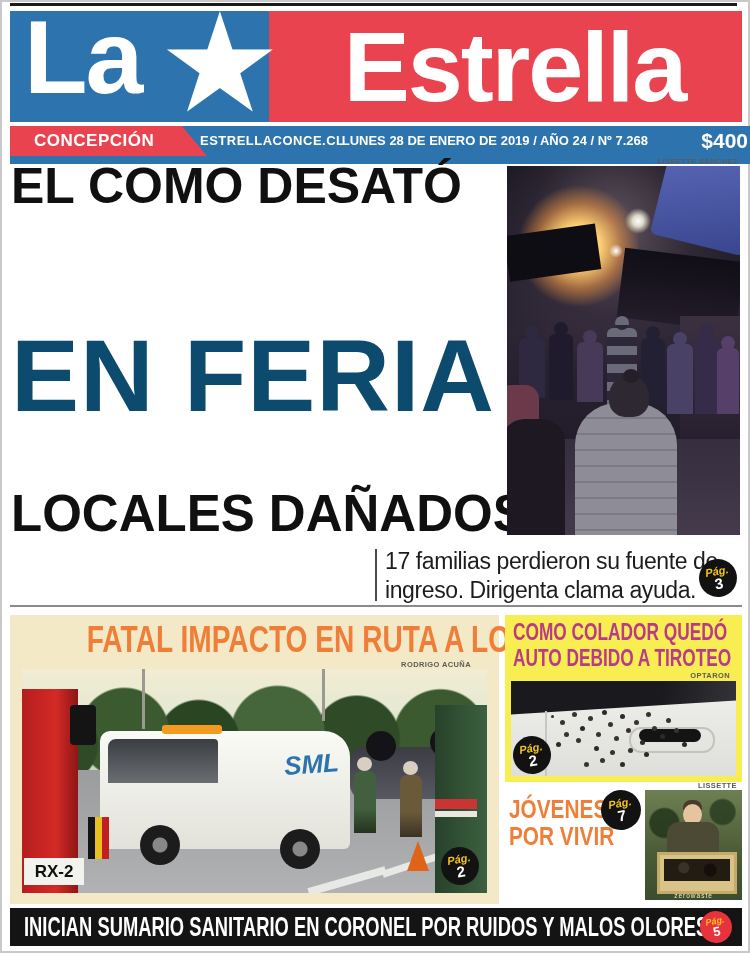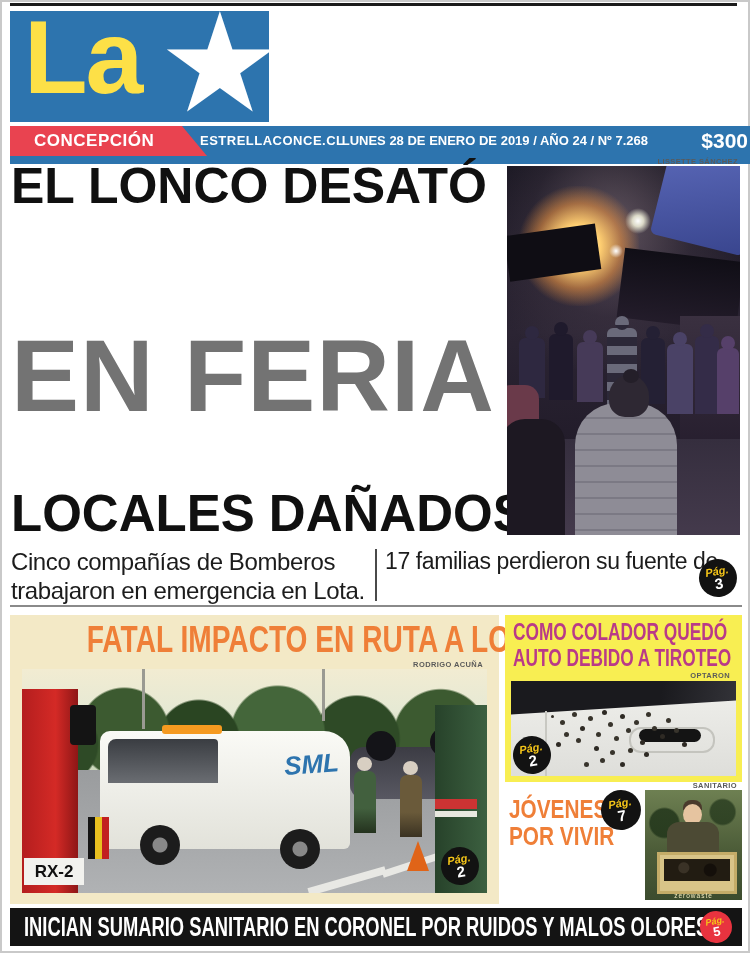--- a/index.html
+++ b/index.html
@@ -9,39 +9,39 @@
     box-shadow:inset 0 0 0 2px #c9c9c9;
   }
   .abs{position:absolute;}
   .nowrap{white-space:nowrap;}
 
   
   .top-rule{left:10px;top:3px;width:727px;height:3px;background:#1b1b1b;}
   .masthead{left:10px;top:11px;width:732px;height:111px;display:flex;}
   .mast-blue{width:259px;height:100%;background:#2d74ae;position:relative;}
   .mast-red{flex:1;height:100%;background:#e94350;position:relative;display:flex;align-items:center;justify-content:center;}
-  .brand-la{position:absolute;left:14px;top:-9px;font-size:104px;font-weight:800;color:#fde047;line-height:111px;letter-spacing:-2px;}
+  .brand-la{position:absolute;left:14px;top:-9px;font-size:104px;font-weight:800;color:#ffffff;line-height:111px;letter-spacing:-2px;}
   .brand-star{position:absolute;left:148px;top:-17px;font-size:138px;line-height:138px;color:#fff;z-index:3;}
   .brand-estrella{font-size:99px;font-weight:800;color:#fff;letter-spacing:-2px;padding-left:18px;line-height:100px;}
 
   
   .info-bar{left:10px;top:126px;width:732px;height:38px;background:#2d74ae;padding-left:16px;}
   .info-red{left:0;top:0;width:210px;height:30px;background:#e94350;
     clip-path:polygon(0 0,172px 0,197px 100%,0 100%);}
   .edition{left:24px;top:0;line-height:30px;color:#fff;font-weight:800;font-size:17px;letter-spacing:.5px;}
   .website{left:190px;top:0;line-height:30px;color:#fff;font-weight:700;font-size:13px;letter-spacing:.5px;}
   .dateline{right:110px;top:0;line-height:30px;color:#ffffff;font-weight:700;font-size:13px;}
   .price{right:10px;top:0;line-height:30px;color:#fff;font-weight:800;font-size:21px;}
 
   
   .credit{color:#5a5a5a;font-size:7.5px;font-weight:700;letter-spacing:.4px;}
   .credit-lissette{right:12px;top:157px;}
   .kicker{left:11px;top:158px;font-size:50px;font-weight:800;color:#101010;letter-spacing:0;line-height:56px;}
   .h-drama{left:11px;top:204px;font-size:122px;font-weight:800;color:#ee3a2c;letter-spacing:7px;line-height:122px;}
-  .h-enferia{left:11px;top:320px;font-size:102px;font-weight:800;color:#737373;letter-spacing:1px;line-height:112px;}
+  .h-enferia{left:11px;top:320px;font-size:102px;font-weight:800;color:#0c4a6e;letter-spacing:1px;line-height:112px;}
   .h-sub1{left:11px;top:430px;font-size:55px;font-weight:800;color:#101010;line-height:60px;}
   .h-sub2{left:11px;top:486px;font-size:51px;font-weight:800;color:#101010;line-height:56px;}
   .deck{font-size:24px;color:#1c1c1c;line-height:29px;letter-spacing:-0.4px;}
   .deck-left{left:11px;top:547px;}
   .deck-right{left:385px;top:547px;font-size:23px;}
   .deck-divider{left:375px;top:549px;width:2px;height:52px;background:#4a4a4a;}
   .lead-rule{left:10px;top:605px;width:732px;height:2px;background:#8a8a8a;}
 
   
   .pbadge{width:38px;height:38px;border-radius:50%;background:#121212;display:flex;flex-direction:column;
@@ -80,21 +80,21 @@
     repeating-linear-gradient(180deg,#8e8c96 0 14px,#7b7984 14px 16px);border-radius:42px 42px 0 0;}
   .fg-man-head{left:102px;bottom:118px;width:40px;height:42px;background:#2e2833;border-radius:50% 50% 40% 40%;}
   .fg-man-bun{left:116px;bottom:152px;width:16px;height:14px;background:#241f29;border-radius:50%;}
   .fg-woman{left:-6px;bottom:-4px;width:64px;height:120px;background:#1d1822;border-radius:24px 24px 0 0;}
   .fg-maroon{left:-10px;bottom:60px;width:42px;height:90px;background:#6a3a4a;border-radius:14px;}
 
   
   .crash-box{left:10px;top:615px;width:489px;height:289px;background:#f3e9c6;}
   .crash-head{left:0;top:4px;width:100%;text-align:center;font-size:37px;font-weight:800;color:#ef7f38;line-height:42px;}
   .crash-head span{display:inline-block;transform:scaleX(.76);transform-origin:center;white-space:nowrap;}
-  .credit-rodrigo{right:16px;top:45px;}
+  .credit-rodrigo{right:28px;top:45px;}
   .crash-photo{left:12px;top:54px;width:465px;height:224px;overflow:hidden;background:linear-gradient(180deg,#f2ecd2 0%,#e6e9d4 18%,#ccd8bc 30%);}
   .cp-trees{left:0;top:0;width:100%;height:52%;background:
     radial-gradient(circle at 8% 65%,#2e4a26 0 38px,transparent 40px),
     radial-gradient(circle at 22% 55%,#3c5a30 0 44px,transparent 46px),
     radial-gradient(circle at 38% 62%,#2a4522 0 40px,transparent 42px),
     radial-gradient(circle at 55% 55%,#44663a 0 46px,transparent 48px),
     radial-gradient(circle at 72% 60%,#2e4a26 0 42px,transparent 44px),
     radial-gradient(circle at 90% 58%,#3c5a30 0 46px,transparent 48px);}
   .cp-pole{background:#9a9a92;width:3px;}
   .cp-road{left:0;bottom:0;width:100%;height:55%;background:linear-gradient(180deg,#9a9c9e,#b0b2b4);}
@@ -169,33 +169,36 @@
 <body>
 
 <div class="page">
 
   <div class="abs top-rule"></div>
 
   <div class="abs masthead">
     <div class="mast-blue">
       <div class="brand-la">La</div>
     </div>
+    <div class="mast-red">
+      <div class="brand-estrella">Estrella</div>
+    </div>
     <div class="brand-star">★</div>
   </div>
 
   <div class="abs info-bar">
     <div class="abs info-red"></div>
     <div class="abs edition">CONCEPCIÓN</div>
     <div class="abs website">ESTRELLACONCE.CL</div>
     <div class="abs dateline">LUNES 28 DE ENERO DE 2019 / AÑO 24 / Nº 7.268</div>
-    <div class="abs price">$300</div>
+    <div class="abs price">$400</div>
   </div>
 
   <div class="abs credit credit-lissette">LISSETTE SÁNCHEZ</div>
-  <div class="abs kicker nowrap">EL LONCO DESATÓ</div>
+  <div class="abs kicker nowrap">EL COMO DESATÓ</div>
   <div class="abs h-enferia nowrap">EN FERIA</div>
   <div class="abs h-sub2 nowrap">LOCALES DAÑADOS</div>
 
   <div class="abs fire-photo">
     <div class="abs fp-smoke"></div>
     <div class="abs fp-glow"></div>
     <div class="abs fp-lamp"></div>
     <div class="abs fp-lamp2"></div>
     <div class="abs fp-tarp"></div>
     <div class="abs fp-roofL"></div>
@@ -210,27 +213,24 @@
     <div class="abs sil" style="left:188px;top:170px;width:24px;height:78px;background:#342c48;"></div>
     <div class="abs sil" style="left:210px;top:182px;width:22px;height:66px;background:#56406a;"></div>
     <div class="abs fp-ground"></div>
     <div class="abs fg-maroon"></div>
     <div class="abs fg-woman"></div>
     <div class="abs fg-man"></div>
     <div class="abs fg-man-head"></div>
     <div class="abs fg-man-bun"></div>
   </div>
 
-  <div class="abs deck deck-left">
-    <div class="nowrap">Cinco compañías de Bomberos</div>
-    <div class="nowrap">trabajaron en emergencia en Lota.</div>
-  </div>
   <div class="abs deck-divider"></div>
   <div class="abs deck deck-right">
     <div class="nowrap">17 familias perdieron su fuente de</div>
+    <div class="nowrap">ingreso. Dirigenta clama ayuda.</div>
   </div>
   <div class="abs pbadge pbadge-lead">
     <span class="pb-label">Pág.</span>
     <span class="pb-num">3</span>
   </div>
   <div class="abs lead-rule"></div>
 
   <div class="abs crash-box">
     <div class="abs crash-head"><span>FATAL IMPACTO EN RUTA A LONCO</span></div>
     <div class="abs credit credit-rodrigo">RODRIGO ACUÑA</div>
@@ -284,21 +284,21 @@
       <div class="abs sp-handle"></div>
       <div class="abs sp-holes"></div>
     </div>
     <div class="abs pbadge pbadge-shoot">
       <span class="pb-label">Pág.</span>
       <span class="pb-num">2</span>
     </div>
   </div>
 
   <div class="abs zero-box">
-    <div class="abs credit credit-instagram">SANITARIO</div>
+    <div class="abs credit credit-instagram">LISSETTE</div>
     <div class="abs zero-head">
       <div><span>JÓVENES</span></div>
       <div><span>POR VIVIR</span></div>
     </div>
     <div class="abs pbadge pbadge-zero">
       <span class="pb-label">Pág.</span>
       <span class="pb-num">7</span>
     </div>
     <div class="abs zero-photo">
       <div class="abs zp-hair"></div>

